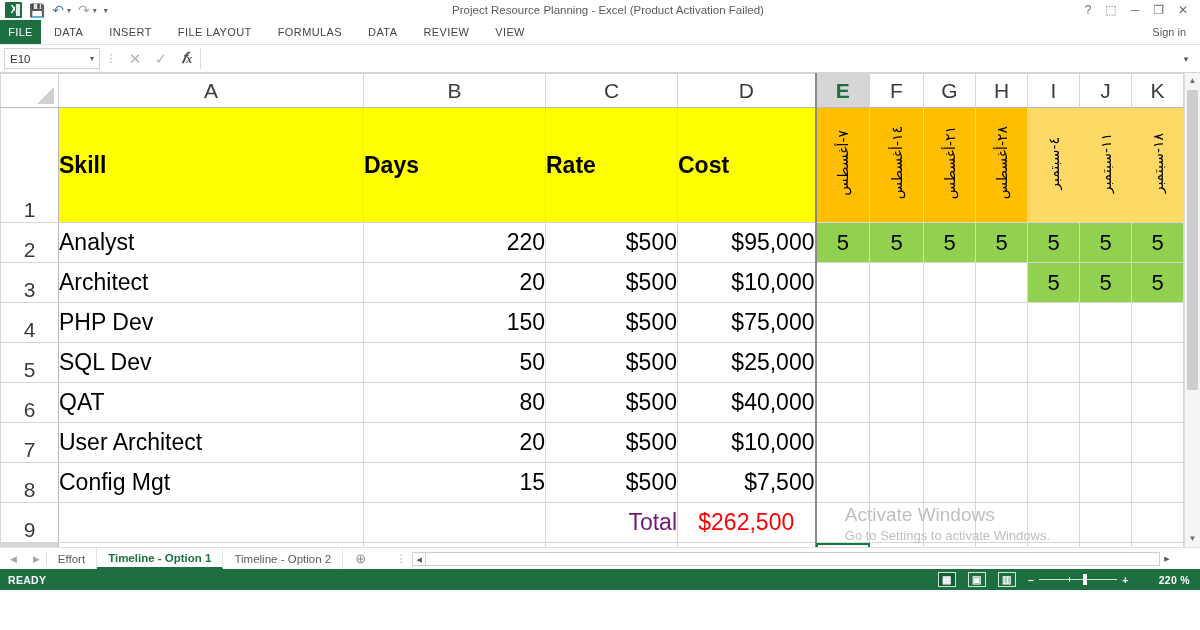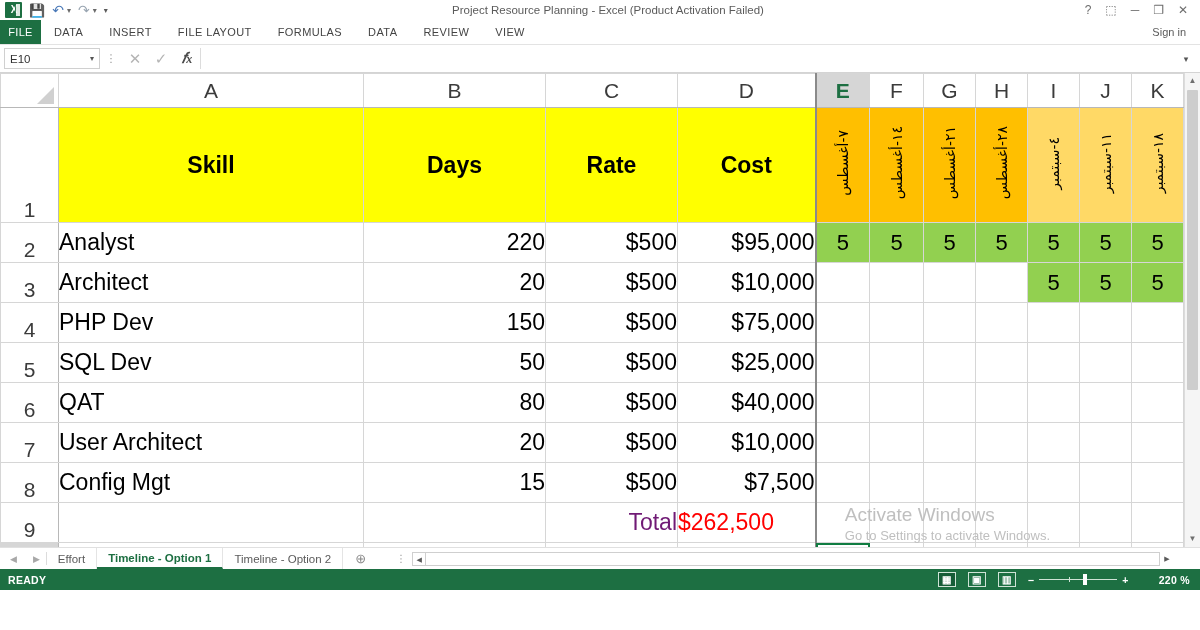--- a/index.html
+++ b/index.html
@@ -118,38 +118,38 @@
     padding-bottom: 2px;
     border-right: 1px solid #b8b8b8 !important;
   }
   .rowhdr.sel { background: #d6d6d6; color: #1d6f42; font-weight: 700; }
 
   
   .c { background: #fff; font-size: 23px; color: #000; padding: 0 6px; }
   .c.num  { text-align: right; }
   .c.txt  { text-align: left; }
   .hdr-yellow {
-    background: #ffff00; text-align: center; font-size: 23px;
+    background: #ffff00; text-align: left; font-size: 23px;
     font-weight: 700; color:#000;
   }
   .hdr-orange, .hdr-orange-lt {
     text-align: center; vertical-align: middle; position: relative;
   }
   .hdr-orange { background: #ffbf00; }
   .hdr-orange-lt { background: #ffd966; }
   .rot {
     writing-mode: vertical-rl; transform: rotate(180deg);
     font-size: 14px; color: #000; white-space: nowrap;
     display:inline-block; line-height:1;
     font-family: "DejaVu Sans", sans-serif;
     direction: rtl;
   }
   .green { background: #92d050; text-align: center; font-size: 22px; color:#000; }
   .total-lbl { text-align: right; font-size: 23px; color:#701a75; padding-right:6px;}
-  .total-val { text-align: left; font-size: 23px; color:#ff0000; padding-right:6px;}
+  .total-val { text-align: center; font-size: 23px; color:#ff0000; padding-right:6px;}
   .thick-r { border-right: 2px solid #8a8a8a !important; }
   .selcell { outline: 2px solid #107c41; outline-offset: -2px; }
 
   
   .vscroll {
     position: absolute; top: 0; right: 0; width: 16px; bottom: 0;
     background: #f5f5f5; border-left: 1px solid #dcdcdc;
     display: flex; flex-direction: column; align-items: center;
   }
   .vs-btn { width: 16px; height: 16px; font-size: 8px; color: #6f6f6f; text-align: center; line-height: 16px; }

